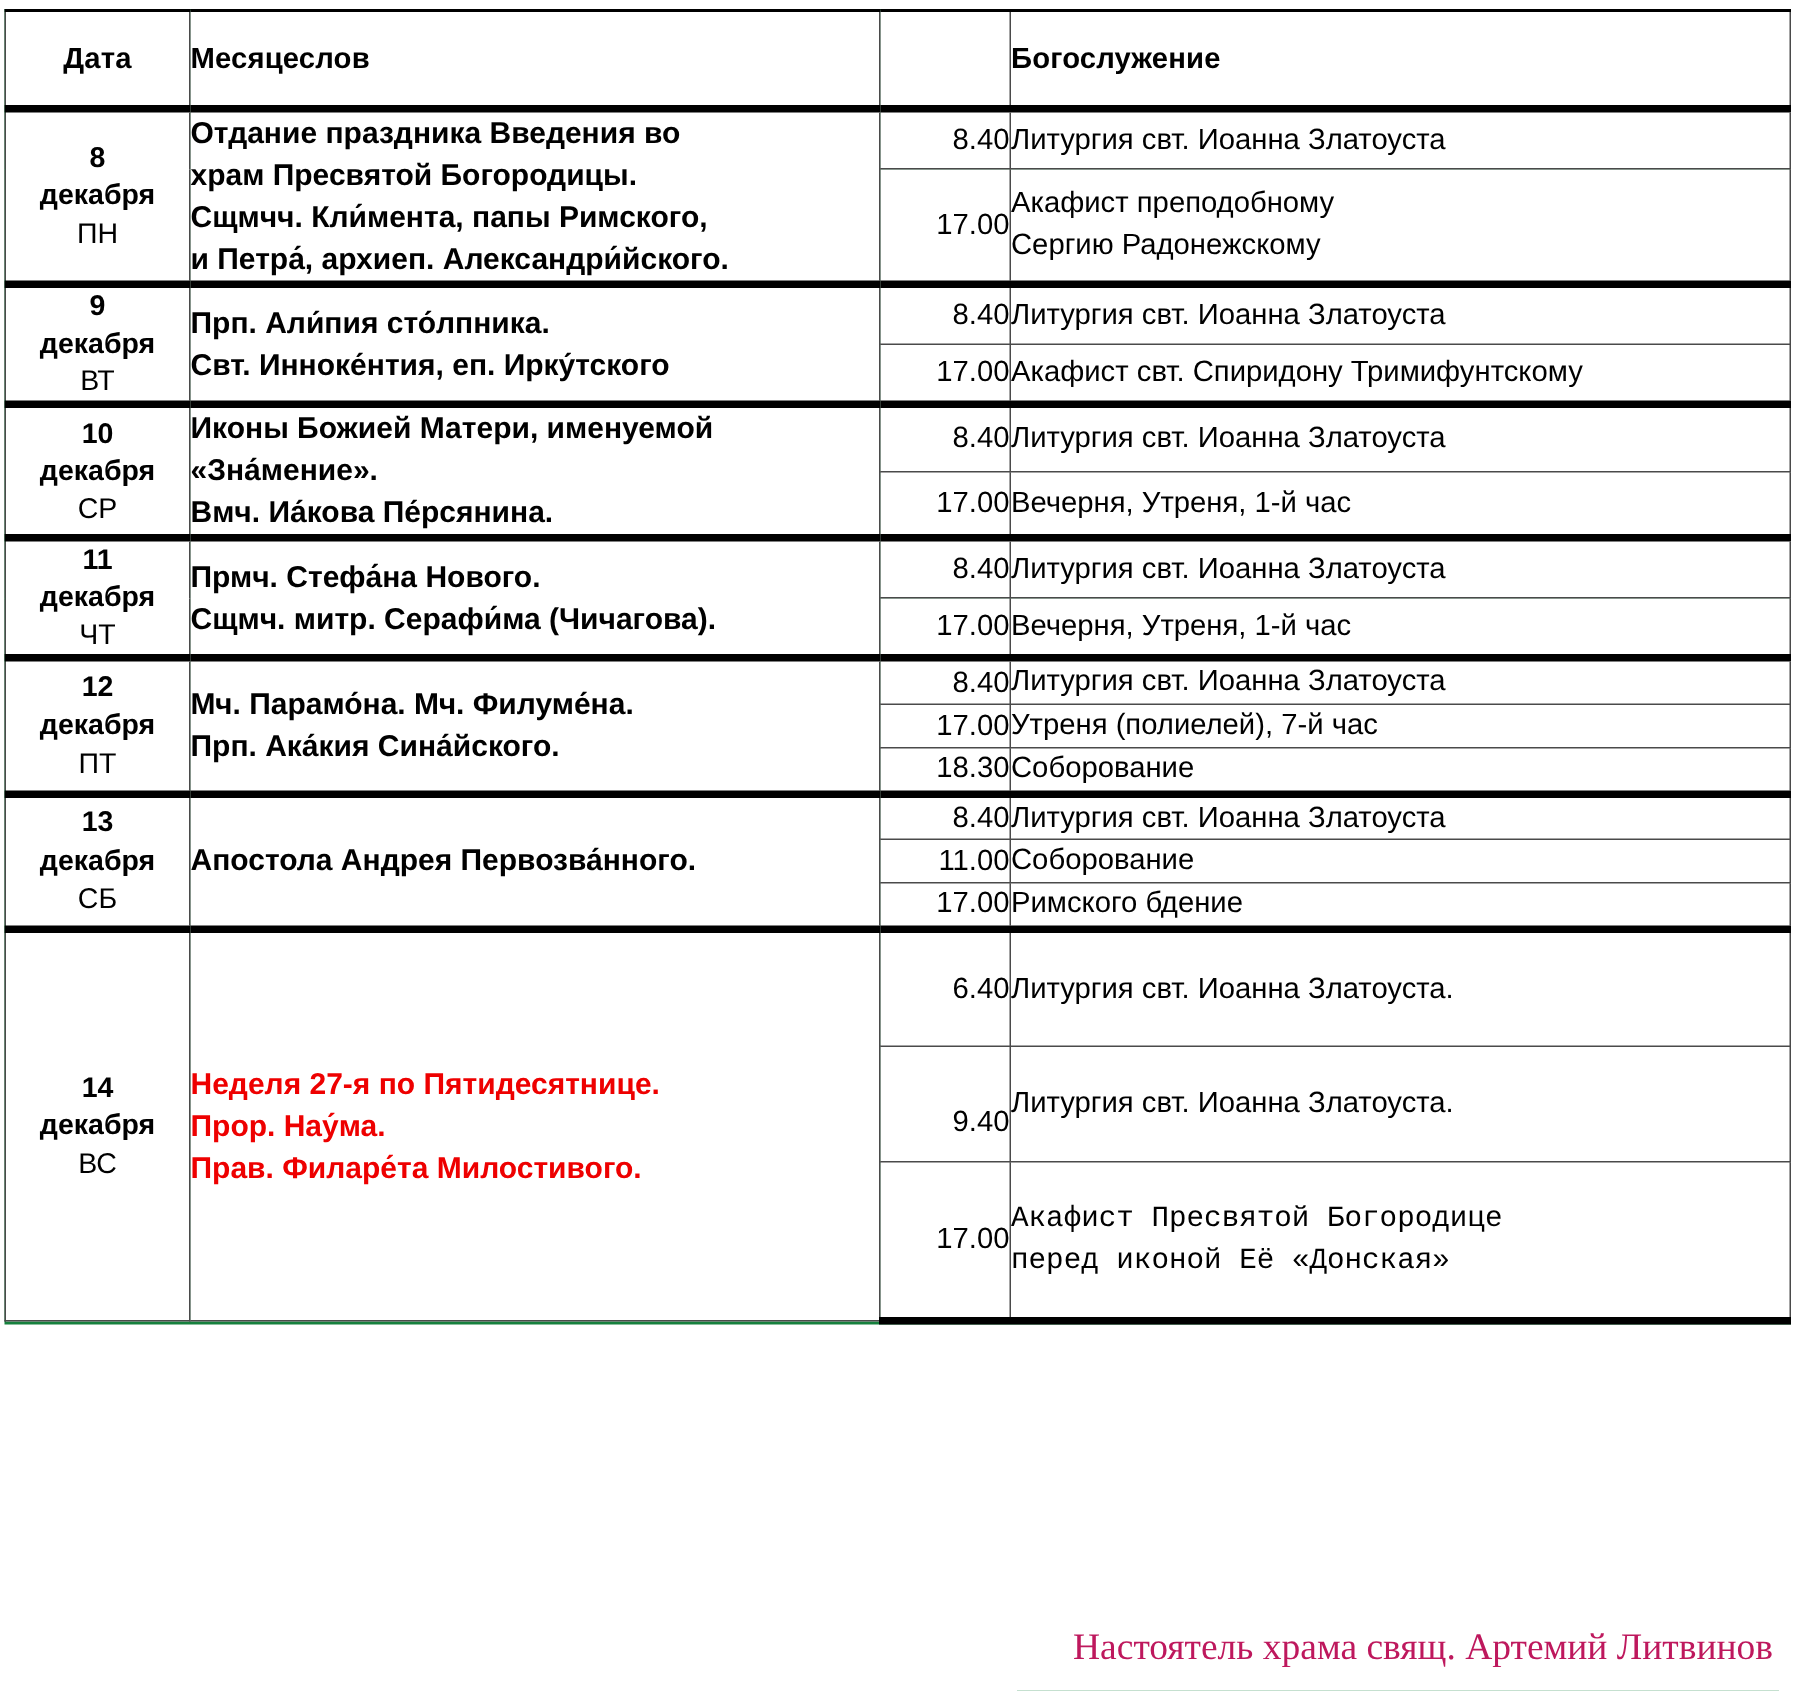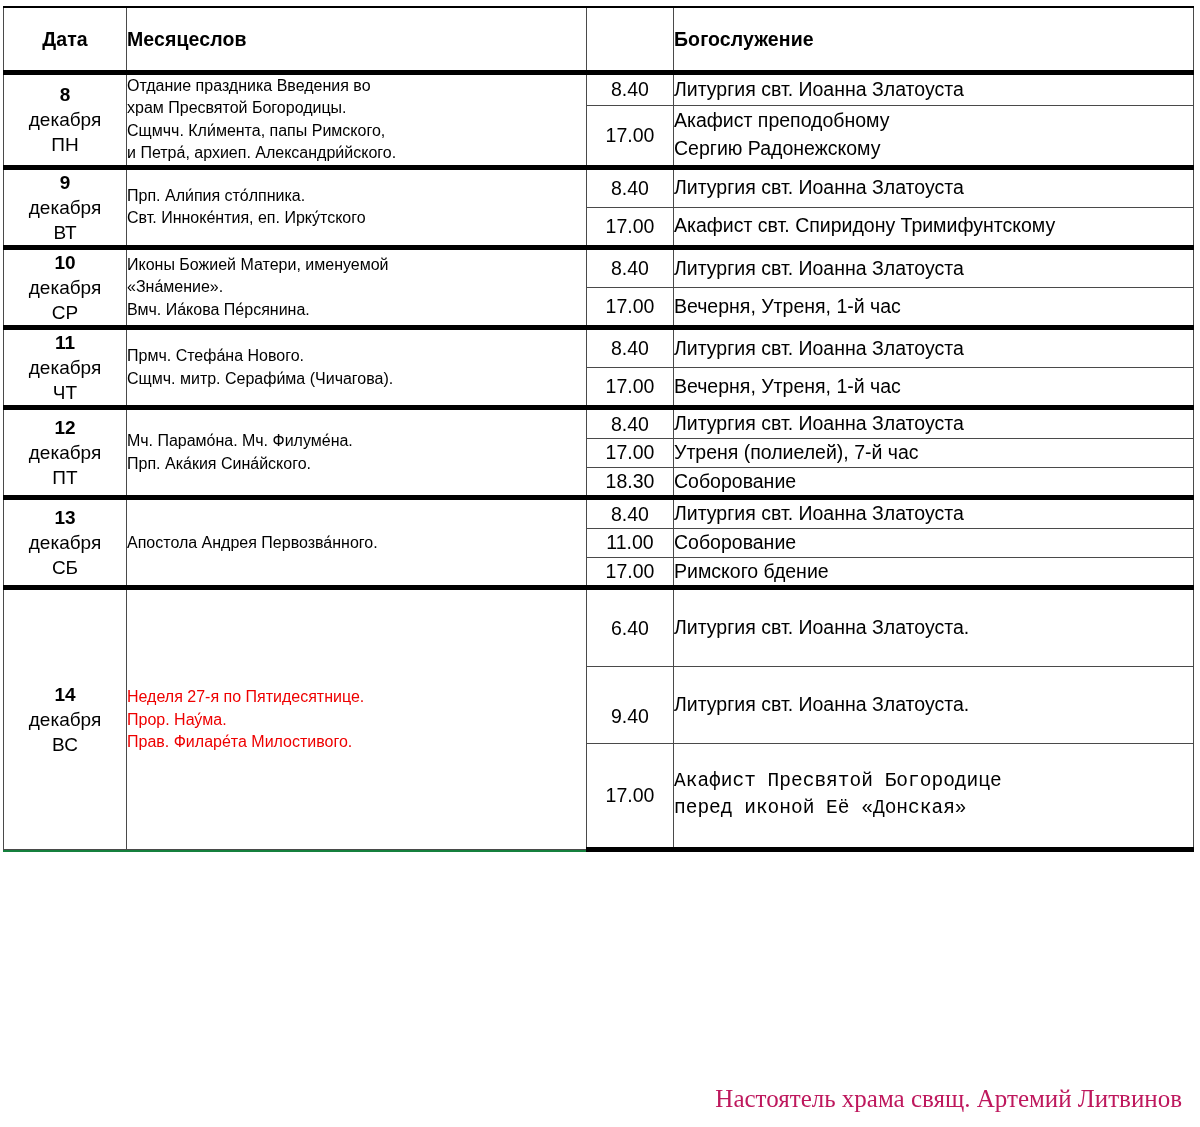--- a/index.html
+++ b/index.html
@@ -71,34 +71,34 @@
   
   tr.last-row > td { border-bottom: 5px solid #000; }
 
   .date-cell {
     text-align: center;
     font-size: 19px;
     line-height: 1.32;
     padding: 6px 2px;
   }
   .date-cell .d-num   { font-weight: bold; display: block; }
-  .date-cell .d-month { font-weight: normal; display: block; }
+  .date-cell .d-month { font-weight: bold; display: block; }
   .date-cell .d-dow   { font-weight: normal; display: block; }
 
   .cal-cell {
-    font-weight: normal;
-    font-size: 16px;
+    font-weight: bold;
+    font-size: 20px;
     line-height: 1.40;
     padding: 8px 0 8px 14px;
   }
   .cal-cell .cal-line { display: block; white-space: nowrap; }
   .cal-cell.red .cal-line { color: #ee0000; }
 
   .time-cell {
-    text-align: center;
+    text-align: right;
     font-size: 19.5px;
     padding: 7px 14px 7px 4px;
     white-space: nowrap;
   }
 
   .serv-cell {
     font-size: 19.5px;
     line-height: 1.42;
     padding: 7px 6px 7px 13px;
   }

